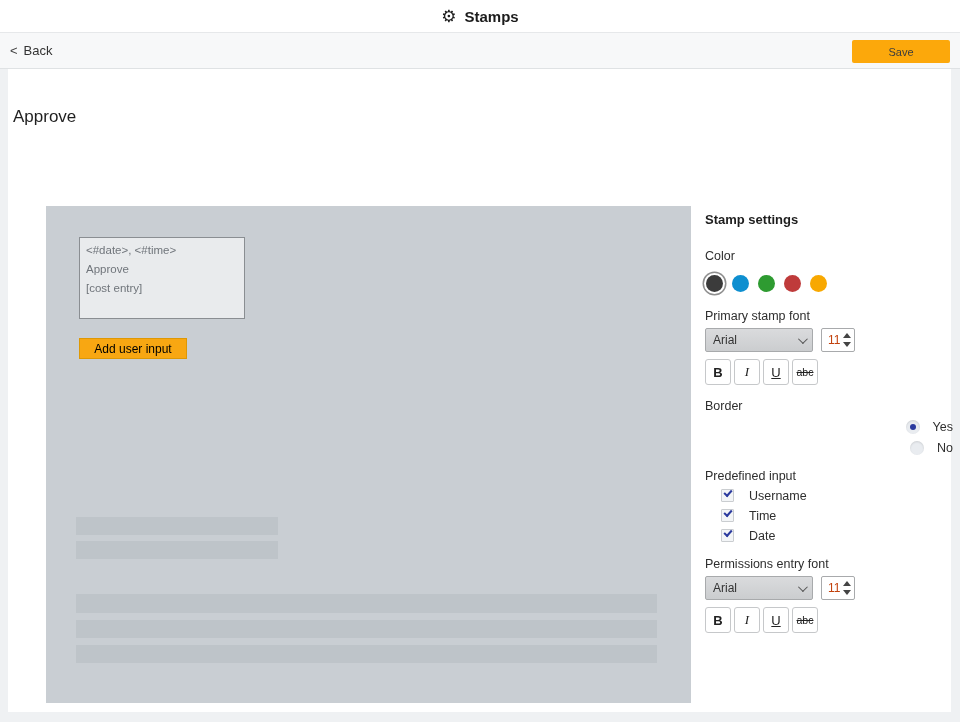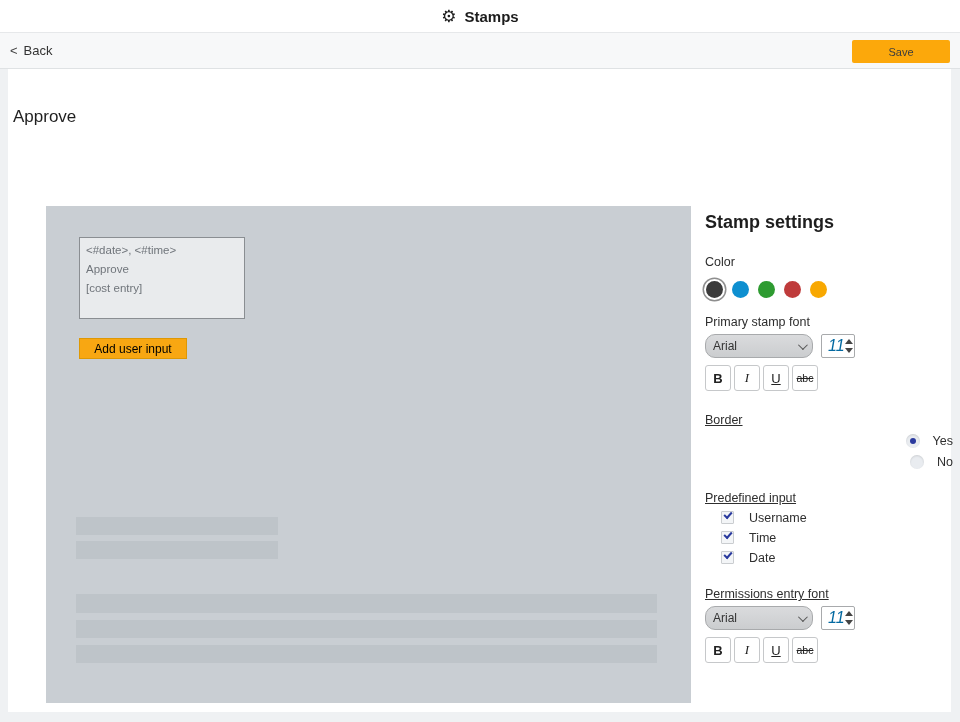--- a/index.html
+++ b/index.html
@@ -45,52 +45,52 @@
                    display:flex; align-items:center; justify-content:center; cursor:pointer; }
   .ph-bar { position:absolute; background:#BEC4C9; }
   .ph-s1 { left:30px; top:311px; width:202px; height:18px; }
   .ph-s2 { left:30px; top:335px; width:202px; height:18px; }
   .ph-l1 { left:30px; top:388px; width:581px; height:19px; }
   .ph-l2 { left:30px; top:414px; width:581px; height:18px; }
   .ph-l3 { left:30px; top:439px; width:581px; height:18px; }
 
   
   .panel { position:absolute; left:697px; top:143px; width:248px; }
-  .panel-title { font-size:18px; font-weight:700; color:#1E1E1E; margin-bottom:22px; }
+  .panel-title { font-size:13px; font-weight:700; color:#1E1E1E; margin-bottom:22px; }
   .field-label { font-size:12.5px; color:#2E2E2E; }
 
   .color-row { display:flex; gap:9px; margin:9px 0 15px 1px; align-items:center; height:22px; }
   .color-dot { width:17px; height:17px; border-radius:50%; cursor:pointer; }
   .color-dot.selected { box-shadow:0 0 0 2px #FFFFFF, 0 0 0 3.5px #8E8E8E; }
 
   .font-row { display:flex; gap:8px; margin:5px 0 7px 0; align-items:center; }
-  .dd { width:108px; height:24px; border:1px solid #A8AAAC; border-radius:10px;
+  .dd { width:108px; height:24px; border:1px solid #A8AAAC; border-radius:2px;
         background:linear-gradient(#DADBDD,#CBCDCF); display:flex; align-items:center;
         padding:0 7px; cursor:pointer; position:relative; }
   .dd .dd-val { font-size:12px; color:#333; flex:1; }
   .dd .chev-down { width:7px; height:7px; border-right:1.5px solid #555; border-bottom:1.5px solid #555;
                    transform:rotate(45deg) translateY(-2px); }
   .spin { width:34px; height:24px; border:1px solid #A8AAAC; border-radius:2px; background:#FFFFFF;
           display:flex; align-items:center; }
-  .spin .num { flex:1; font-size:16px; color:#0369a1; padding-left:6px;font-style:italic; }
+  .spin .num { flex:1; font-size:12px; color:#c2410c; padding-left:6px; }
   .spin .arrows { width:13px; display:flex; flex-direction:column; align-items:center; gap:4px; padding-right:2px; }
   .tri { width:0; height:0; border-left:4px solid transparent; border-right:4px solid transparent; cursor:pointer; }
   .tri.up { border-bottom:5px solid #444; }
   .tri.down { border-top:5px solid #444; }
 
   .fmt-row { display:flex; gap:3px; margin:3px 0 12px 0; }
   .fmt-btn { width:26px; height:26px; background:#FFFFFF; border:1px solid #C6C8CA; border-radius:3px;
              font-family:inherit; font-size:13px; color:#222; display:flex; align-items:center;
              justify-content:center; cursor:pointer; }
   .fmt-bold { font-weight:700; }
   .fmt-italic { font-style:italic; font-family:"Liberation Serif", serif; }
   .fmt-underline { text-decoration:underline; }
   .fmt-strike { font-size:10.5px; text-decoration:line-through; }
 
-  .sect-gap { margin-top:22px;text-decoration:underline; }
+  .sect-gap { margin-top:14px; }
 
   .radio-row { display:flex; align-items:center; gap:13px; margin:6px 0 6px 2px; cursor:pointer; height:15px;justify-content:flex-end; }
   .radio { width:14px; height:14px; border-radius:50%; background:#E9ECF0;
            box-shadow:inset 0 1px 2px rgba(0,0,0,0.12); position:relative; flex:0 0 auto; }
   .radio .dot { display:none; position:absolute; left:4px; top:4px; width:6px; height:6px;
                 border-radius:50%; background:#2B3A9E; }
   .radio-row.checked .radio .dot { display:block; }
   .radio-row .lbl, .check-row .lbl { font-size:12.5px; color:#2F2F2F; }
 
   .check-row { display:flex; align-items:center; gap:15px; margin:5px 0 5px 2px; cursor:pointer; height:15px;padding-left:14px; }

